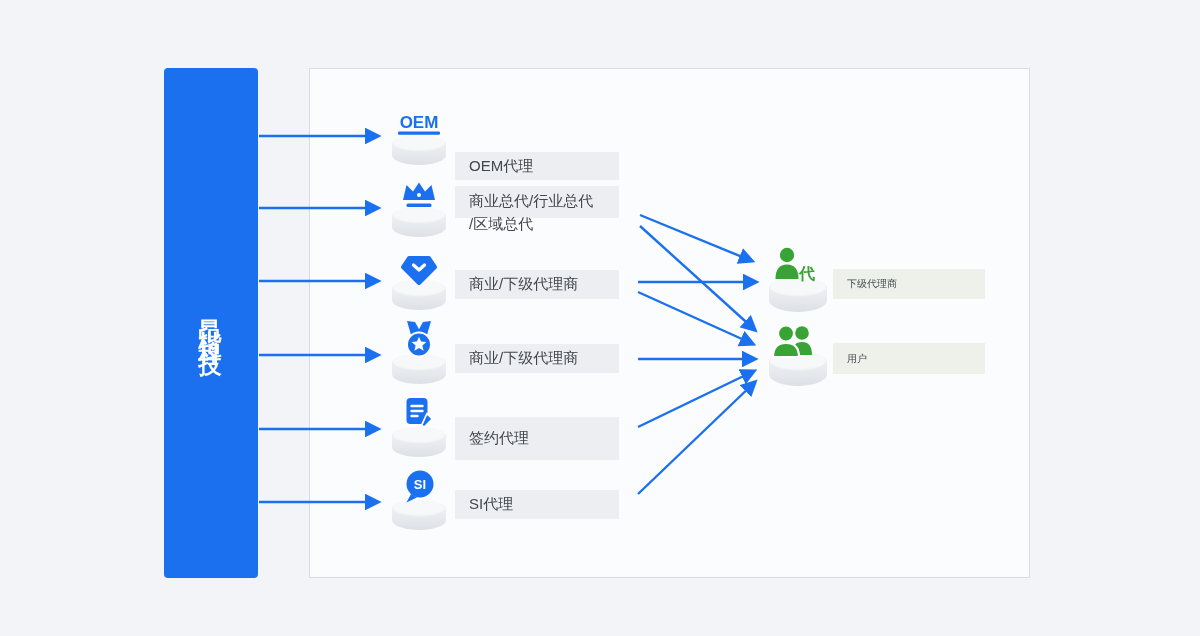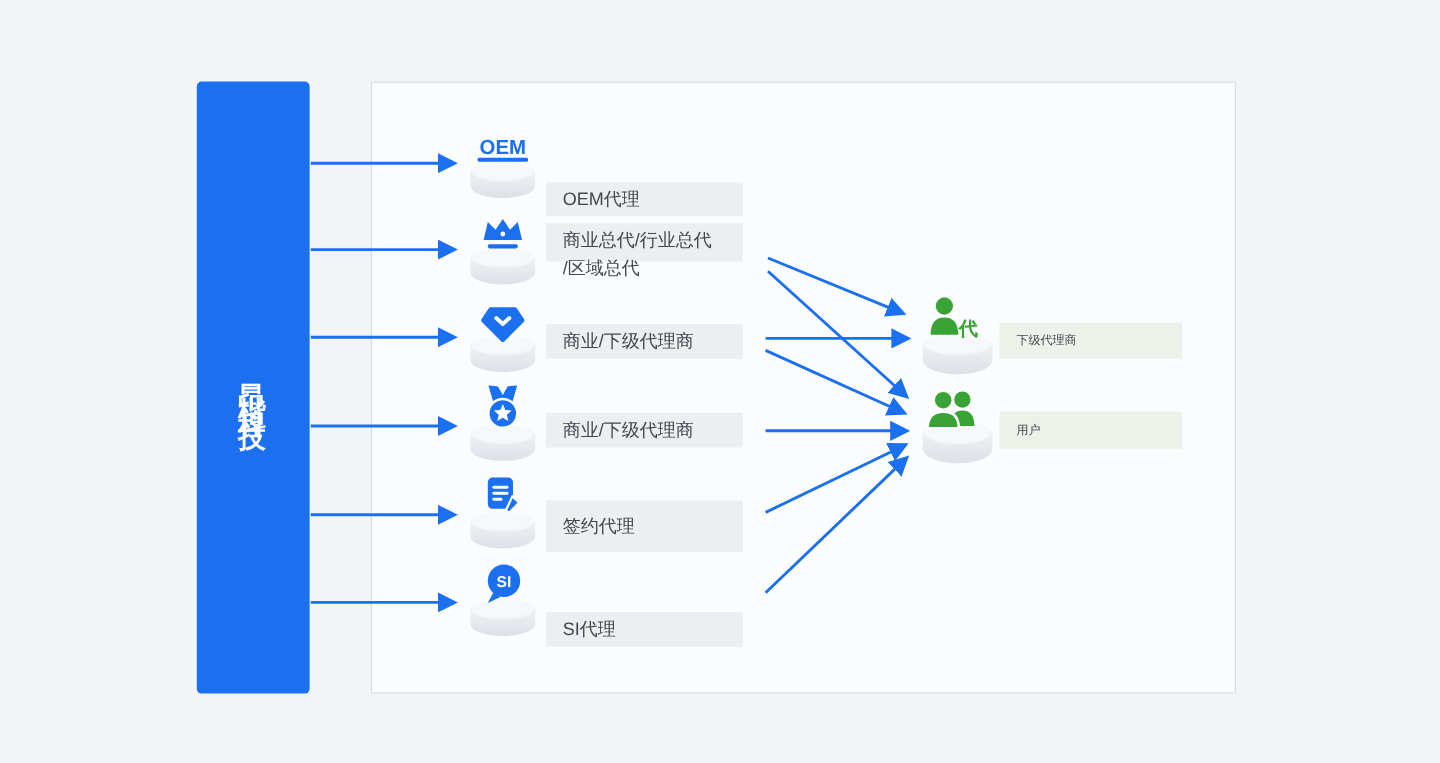--- a/index.html
+++ b/index.html
@@ -173,21 +173,21 @@
 
   <div class="cyl" style="left:392px;top:500px;">
     <div class="side"></div>
       <div class="top"></div>
   </div>
   <svg class="icon" style="left:400px;top:469px;" width="38" height="36">
     <circle cx="20" cy="15" r="13.5" class="fill-blue"></circle>
     <path d="M11,25 L6.5,33.5 L17,28.5 Z" class="fill-blue"></path>
     <text x="20" y="20" text-anchor="middle" class="svg-text-white" font-size="13">SI</text>
   </svg>
-  <div class="node-label" style="top:490px;height:29px;margin-top:20px;">
+  <div class="node-label" style="top:490px;height:29px;">
     <span>SI代理</span>
   </div>
 
   <div class="cyl big" style="left:769px;top:278px;">
     <div class="side"></div>
       <div class="top"></div>
   </div>
   <svg class="icon" style="left:773px;top:246px;" width="50" height="40">
     <circle cx="14" cy="9" r="7.2" class="fill-green"></circle>
     <path d="M2.5,33 Q2.5,18.5 14,18.5 Q25.5,18.5 25.5,33 Z" class="fill-green"></path>

